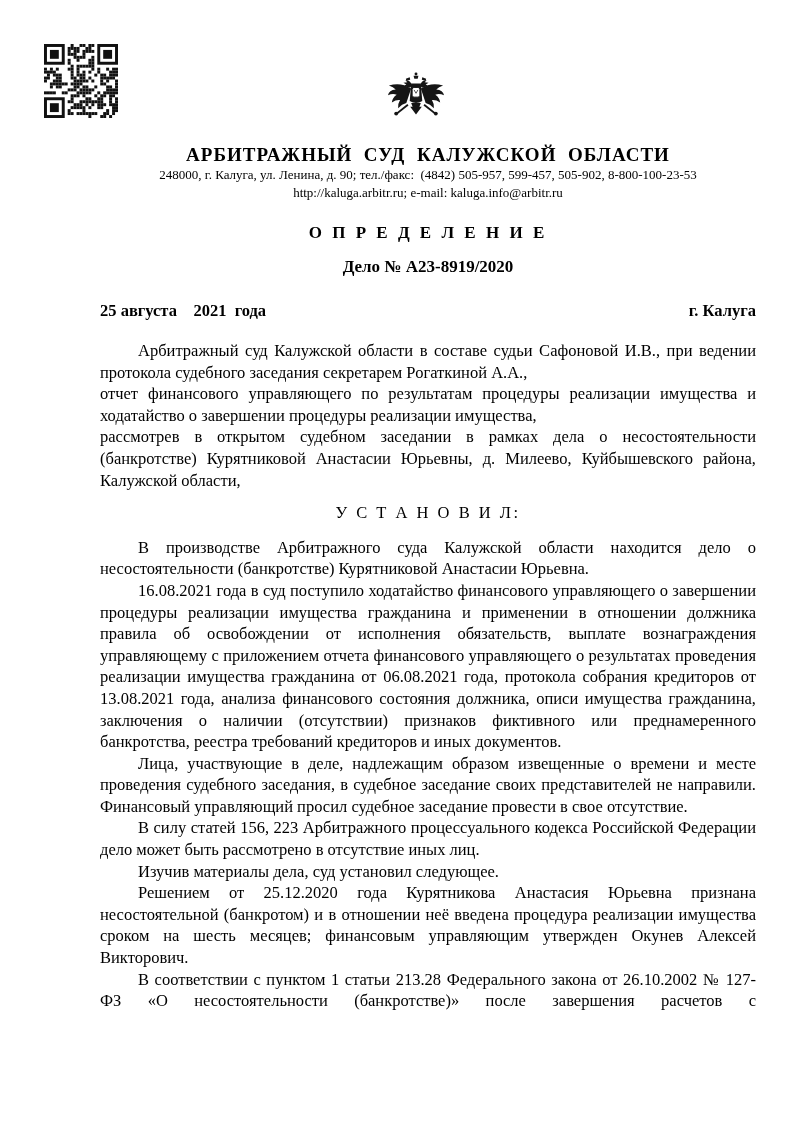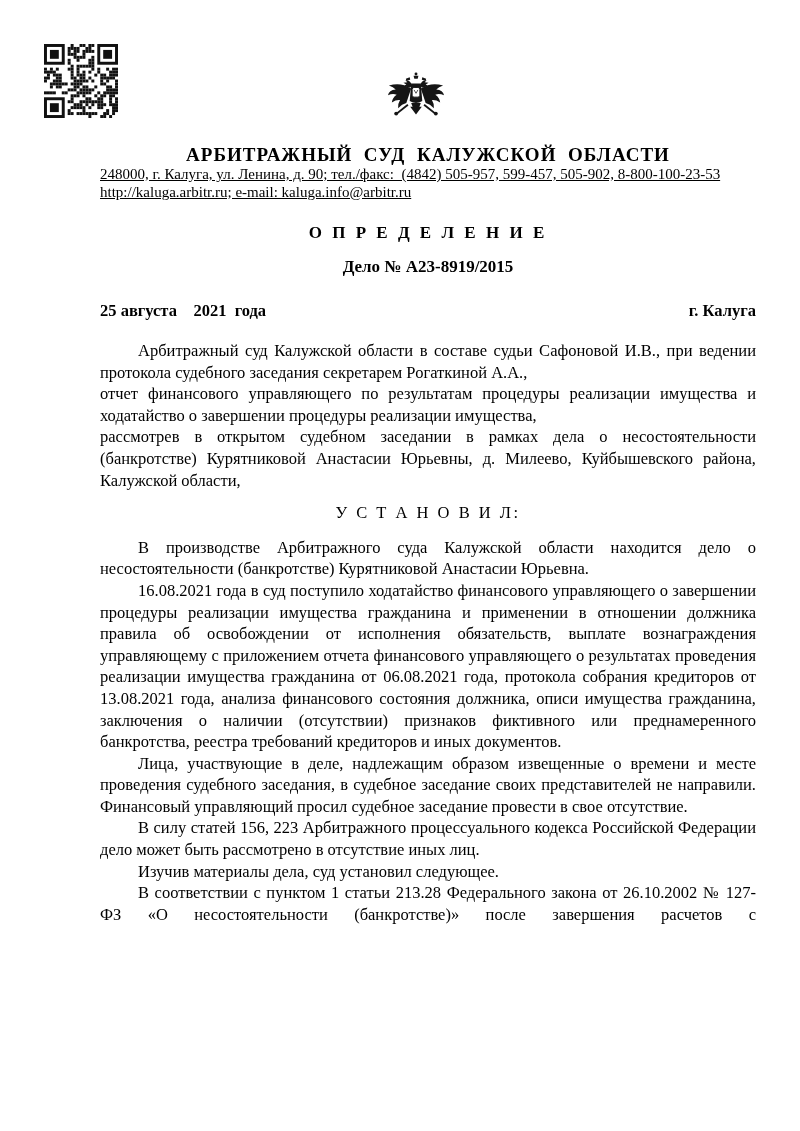--- a/index.html
+++ b/index.html
@@ -30,25 +30,24 @@
   .court-name {
     margin-top: 12px;
     text-align: center;
     font-weight: bold;
     font-size: 19px;
     line-height: 22px;
     letter-spacing: 1px;
     white-space: pre;
   }
   .addr {
-    text-align: left;
-    font-size: 15px;
+    text-align: center;
+    font-size: 13px;
     line-height: 17.5px;
     white-space: pre;
-    text-decoration: underline;
   }
   .doc-title {
     margin-top: 22px;
     text-align: center;
     font-weight: bold;
     font-size: 17px;
     letter-spacing: 3px;
     white-space: pre;
   }
   .case-number {
@@ -348,36 +347,37 @@
     <rect x="52" y="34" width="16" height="20" rx="4" fill="#fff" stroke="#151515" stroke-width="2"></rect>
     <path d="M56 39l4 7 4-7" fill="none" stroke="#151515" stroke-width="1.5"></path>
   </svg>
 
   <div class="head-col">
     <div class="court-name">АРБИТРАЖНЫЙ  СУД  КАЛУЖСКОЙ  ОБЛАСТИ</div>
     <div class="addr">248000, г. Калуга, ул. Ленина, д. 90; тел./факс:  (4842) 505-957, 599-457, 505-902, 8-800-100-23-53</div>
     <div class="addr">http://kaluga.arbitr.ru; e-mail: kaluga.info@arbitr.ru</div>
 
     <div class="doc-title">О П Р Е Д Е Л Е Н И Е</div>
-    <div class="case-number">Дело № А23-8919/2015</div>
+    <div class="case-number">Дело № А23-8919/2020</div>
 
     <div class="date-row">
       <span>25 августа    2021  года</span>
       <span>г. Калуга</span>
     </div>
 
     <div class="body-text">
       <p class="indent">Арбитражный суд Калужской области в составе судьи Сафоновой И.В., при ведении протокола судебного заседания секретарем Рогаткиной  А.А.,</p>
       <p>отчет финансового управляющего по результатам процедуры реализации имущества и ходатайство о завершении процедуры реализации имущества,</p>
       <p>рассмотрев в открытом судебном заседании в рамках дела о несостоятельности (банкротстве) Курятниковой Анастасии Юрьевны, д. Милеево, Куйбышевского района, Калужской области,</p>
 
       <p class="ustanovil">У С Т А Н О В И Л:</p>
 
       <p class="indent">В производстве Арбитражного суда Калужской области находится дело о несостоятельности (банкротстве) Курятниковой Анастасии Юрьевна.</p>
       <p class="indent">16.08.2021 года в суд поступило ходатайство финансового управляющего о завершении процедуры реализации имущества гражданина и применении в отношении должника правила об освобождении от исполнения обязательств, выплате вознаграждения управляющему с приложением отчета финансового управляющего о результатах проведения реализации имущества гражданина от 06.08.2021 года, протокола собрания кредиторов от 13.08.2021 года, анализа финансового состояния должника, описи имущества гражданина, заключения о наличии (отсутствии) признаков фиктивного или преднамеренного банкротства, реестра требований кредиторов и иных документов.</p>
       <p class="indent">Лица, участвующие в деле, надлежащим образом извещенные о времени и месте проведения судебного заседания, в судебное заседание своих представителей не направили. Финансовый управляющий просил судебное заседание провести в свое отсутствие.</p>
       <p class="indent">В силу статей 156, 223 Арбитражного процессуального кодекса Российской Федерации дело может быть рассмотрено в отсутствие иных лиц.</p>
       <p class="indent">Изучив материалы дела, суд установил следующее.</p>
+      <p class="indent">Решением от 25.12.2020 года Курятникова Анастасия Юрьевна признана несостоятельной (банкротом) и в отношении неё введена процедура реализации имущества сроком на шесть месяцев; финансовым управляющим утвержден Окунев Алексей Викторович.</p>
       <p class="indent justify-last">В соответствии с пунктом 1 статьи 213.28 Федерального закона от 26.10.2002 № 127-ФЗ «О несостоятельности (банкротстве)» после завершения расчетов с</p>
     </div>
   </div>
 
 </div>
 
 </body></html>

